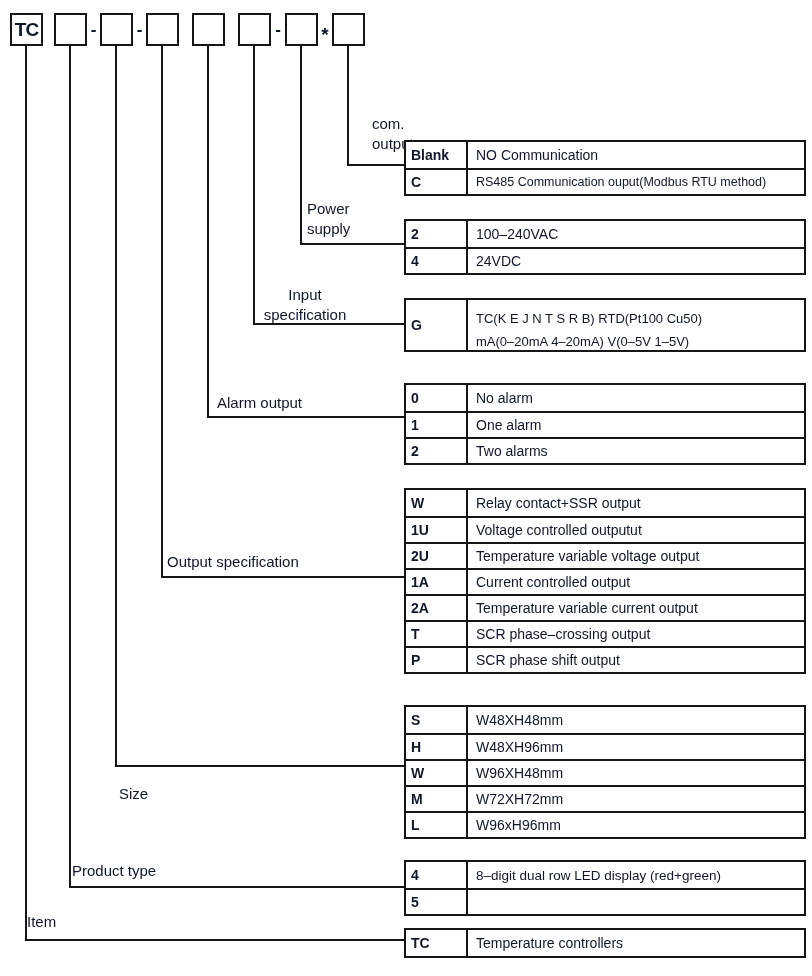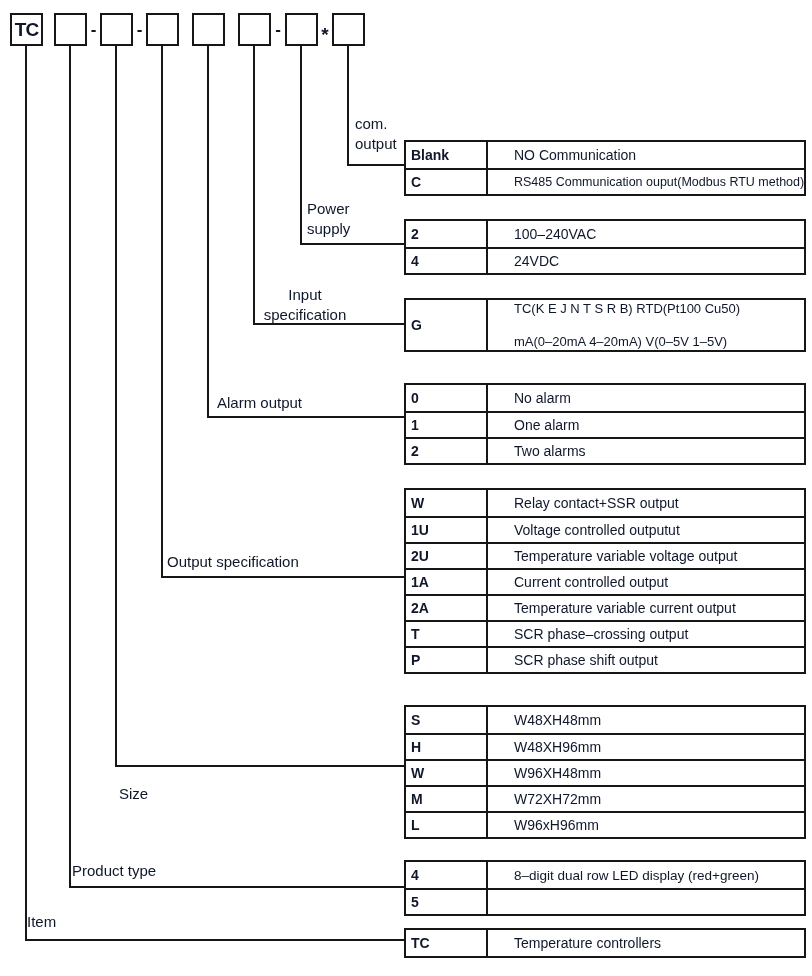--- a/index.html
+++ b/index.html
@@ -61,48 +61,49 @@
     box-sizing: border-box;
     background: #ffffff;
   }
   .trow {
     display: flex;
     height: 26px;
     box-sizing: border-box;
   }
   .trow + .trow { border-top: 2px solid #161616; }
   .tkey {
-    width: 82px;
+    width: 62px;
     box-sizing: border-box;
     border-right: 2px solid #161616;
     font-weight: bold;
     font-size: 14px;
     display: flex;
     align-items: center;
     padding-left: 5px;
     flex: none;
   }
   .tdesc {
     flex: 1;
     font-size: 14px;
     display: flex;
     align-items: center;
-    padding-left: 26px;
+    padding-left: 8px;
     white-space: nowrap;
     overflow: hidden;
   }
   .tdesc.small { font-size: 12.5px; border-radius: 7px; }
   .tdesc.msmall { font-size: 13.5px; }
   .trow.tall { height: 50px; }
   .tdesc.twolines {
     flex-direction: column;
     align-items: flex-start;
-    justify-content: space-between;
+    justify-content: flex-end;
     font-size: 13px;
     line-height: 17px;
+    gap: 6px;
   }
   
   .lbl {
     position: absolute;
     font-size: 15px;
     line-height: 20px;
     white-space: nowrap;
   }
   .lbl.center { text-align: center; }
 </style>
@@ -137,21 +138,21 @@
 
   <div class="hline" style="left:347px;top:164px;width:57px"></div>
   <div class="hline" style="left:300px;top:243px;width:104px"></div>
   <div class="hline" style="left:253px;top:323px;width:151px"></div>
   <div class="hline" style="left:207px;top:416px;width:197px"></div>
   <div class="hline" style="left:161px;top:576px;width:243px"></div>
   <div class="hline" style="left:115px;top:765px;width:289px"></div>
   <div class="hline" style="left:69px;top:886px;width:335px"></div>
   <div class="hline" style="left:25px;top:939px;width:379px"></div>
 
-  <div class="lbl" style="left:355px;top:114px">
+  <div class="lbl" style="left:372px;top:114px">
     <div>com.</div>
     <div>output</div>
   </div>
   <div class="lbl" style="left:307px;top:199px">
     <div>Power</div>
     <div>supply</div>
   </div>
   <div class="lbl center" style="left:242px;top:285px;width:126px">
     <div>Input</div>
     <div>specification</div>

